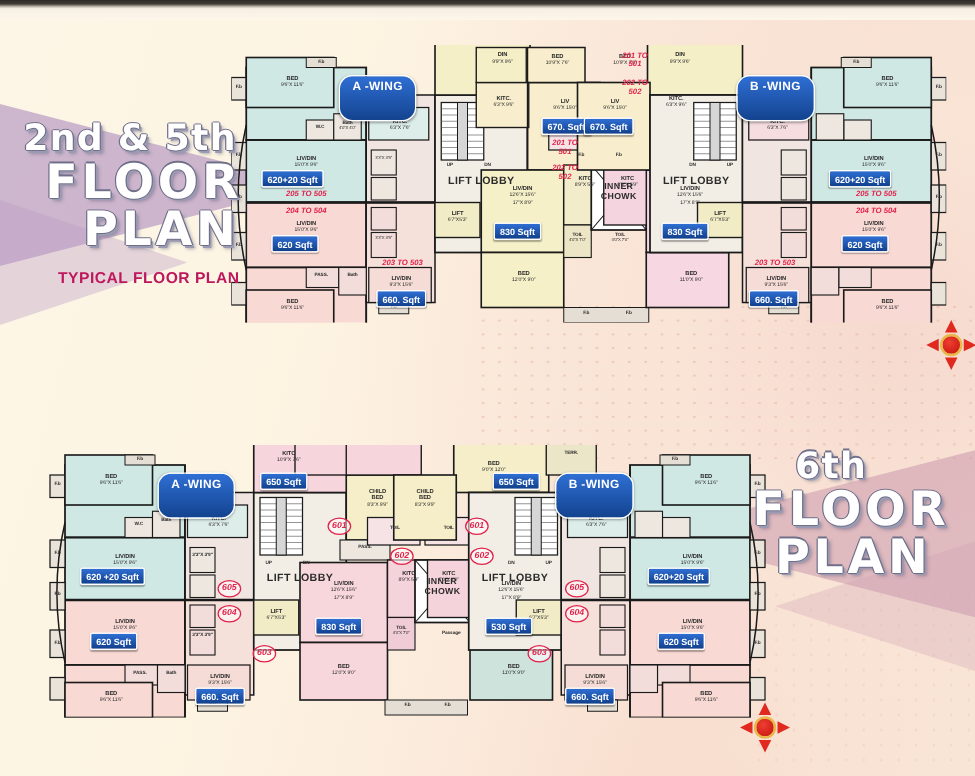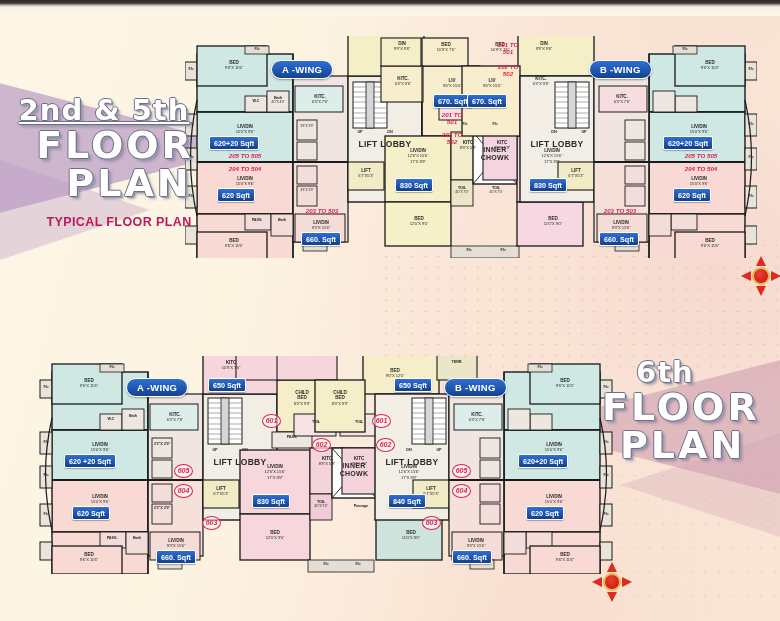--- a/index.html
+++ b/index.html
@@ -54,21 +54,21 @@
     color:#ffffff;
     letter-spacing:1px;
     line-height:1.02;
     text-shadow:
        1px 0 0 #6f6f8a, -1px 0 0 #6f6f8a, 0 1px 0 #6f6f8a, 0 -1px 0 #6f6f8a,
        2px 2px 0 #9a9ab2, 3px 3px 3px rgba(80,80,110,.45);
   }
   .t1{font-size:29px;}
   .t2{font-size:38px;letter-spacing:3px;}
   .t3{font-size:38px;letter-spacing:3px;}
-  #title-left .t1{margin-left:-4px;text-decoration:underline;}
+  #title-left .t1{margin-left:-4px;}
   #title-left .t2{margin-left:18px;}
   #title-left .t3{margin-left:46px;}
   #title-right .t1{margin-left:42px;}
   #title-right .t2{margin-left:8px;}
   #title-right .t3{margin-left:26px;}
   .subtitle{
     font-size:12.5px;font-weight:bold;color:#be185d;letter-spacing:.4px;
     margin-top:12px;margin-left:26px;
   }
 
@@ -88,21 +88,21 @@
   
   .plan{position:absolute;z-index:5;}
   #plan-top{left:185px;top:36px;width:572px;height:222px;}
   #plan-bottom{left:22px;top:356px;width:598px;height:218px;}
   .plan svg{display:block;}
 
   .wing-badge{
     position:absolute;z-index:7;
     background:linear-gradient(180deg,#2f6fd4,#13438f);
     color:#fff;font-size:9.5px;font-weight:bold;
-    padding:3px 10px 3px 10px;border-radius:11px;
+    padding:3px 10px 21px 10px;border-radius:11px;
     border:1.3px solid #ffffff;
     box-shadow:0 1px 2px rgba(0,0,0,.35);
     letter-spacing:.3px;white-space:nowrap;
   }
   .sq-badge{
     position:absolute;z-index:7;
     background:linear-gradient(180deg,#2f6fd4,#11408b);
     color:#fff;font-size:7.2px;font-weight:bold;
     padding:1.5px 4px;border-radius:2px;
     border:1px solid #ffffff;white-space:nowrap;
@@ -560,21 +560,21 @@
     <div class="rm tiny" style="left:250px;top:79px;width:40px;">PASS.</div>
 
     <div class="rm" style="left:294px;top:34px;width:48px;"><span>CHILD</span><br><span>BED</span><br><span class="d">8'3"X 9'9"</span></div>
     <div class="rm" style="left:345px;top:12px;width:56px;"><span>BED</span><br><span class="d">9'0"X 12'0"</span></div>
     <div class="rm tiny" style="left:416px;top:4px;width:38px;">TERR.</div>
     <div class="sq-badge" style="left:372px;top:22px;">650 Sqft</div>
     <div class="unit-circle" style="left:350px;top:58px;">601</div>
     <div class="unit-circle" style="left:354px;top:82px;">602</div>
 
     <div class="rm" style="left:356px;top:108px;width:62px;"><span>LIV/DIN</span><br><span class="d">12'6"X 15'6"</span><br><span class="d">17"X 8'9"</span></div>
-    <div class="sq-badge" style="left:366px;top:138px;">840 Sqft</div>
+    <div class="sq-badge" style="left:366px;top:138px;">530 Sqft</div>
     <div class="rm" style="left:360px;top:174px;width:58px;"><span>BED</span><br><span class="d">11'0"X 9'0"</span></div>
     <div class="rm" style="left:320px;top:100px;width:34px;"><span>KITC</span><br><span class="d">7'0"X 7'0"</span></div>
     <div class="rm tiny" style="left:322px;top:148px;width:34px;">Passage</div>
     <div class="rm tiny" style="left:290px;top:206px;width:28px;">F.b</div>
     <div class="rm tiny" style="left:322px;top:206px;width:28px;">F.b</div>
 
     <div class="rm lobby" style="left:353px;top:102px;width:74px;">LIFT LOBBY</div>
     <div class="rm tiny" style="left:378px;top:92px;width:18px;">DN</div>
     <div class="rm tiny" style="left:408px;top:92px;width:18px;">UP</div>
     <div class="rm" style="left:391px;top:130px;width:36px;"><span>LIFT</span><br><span class="d">6'7"X5'3"</span></div>

